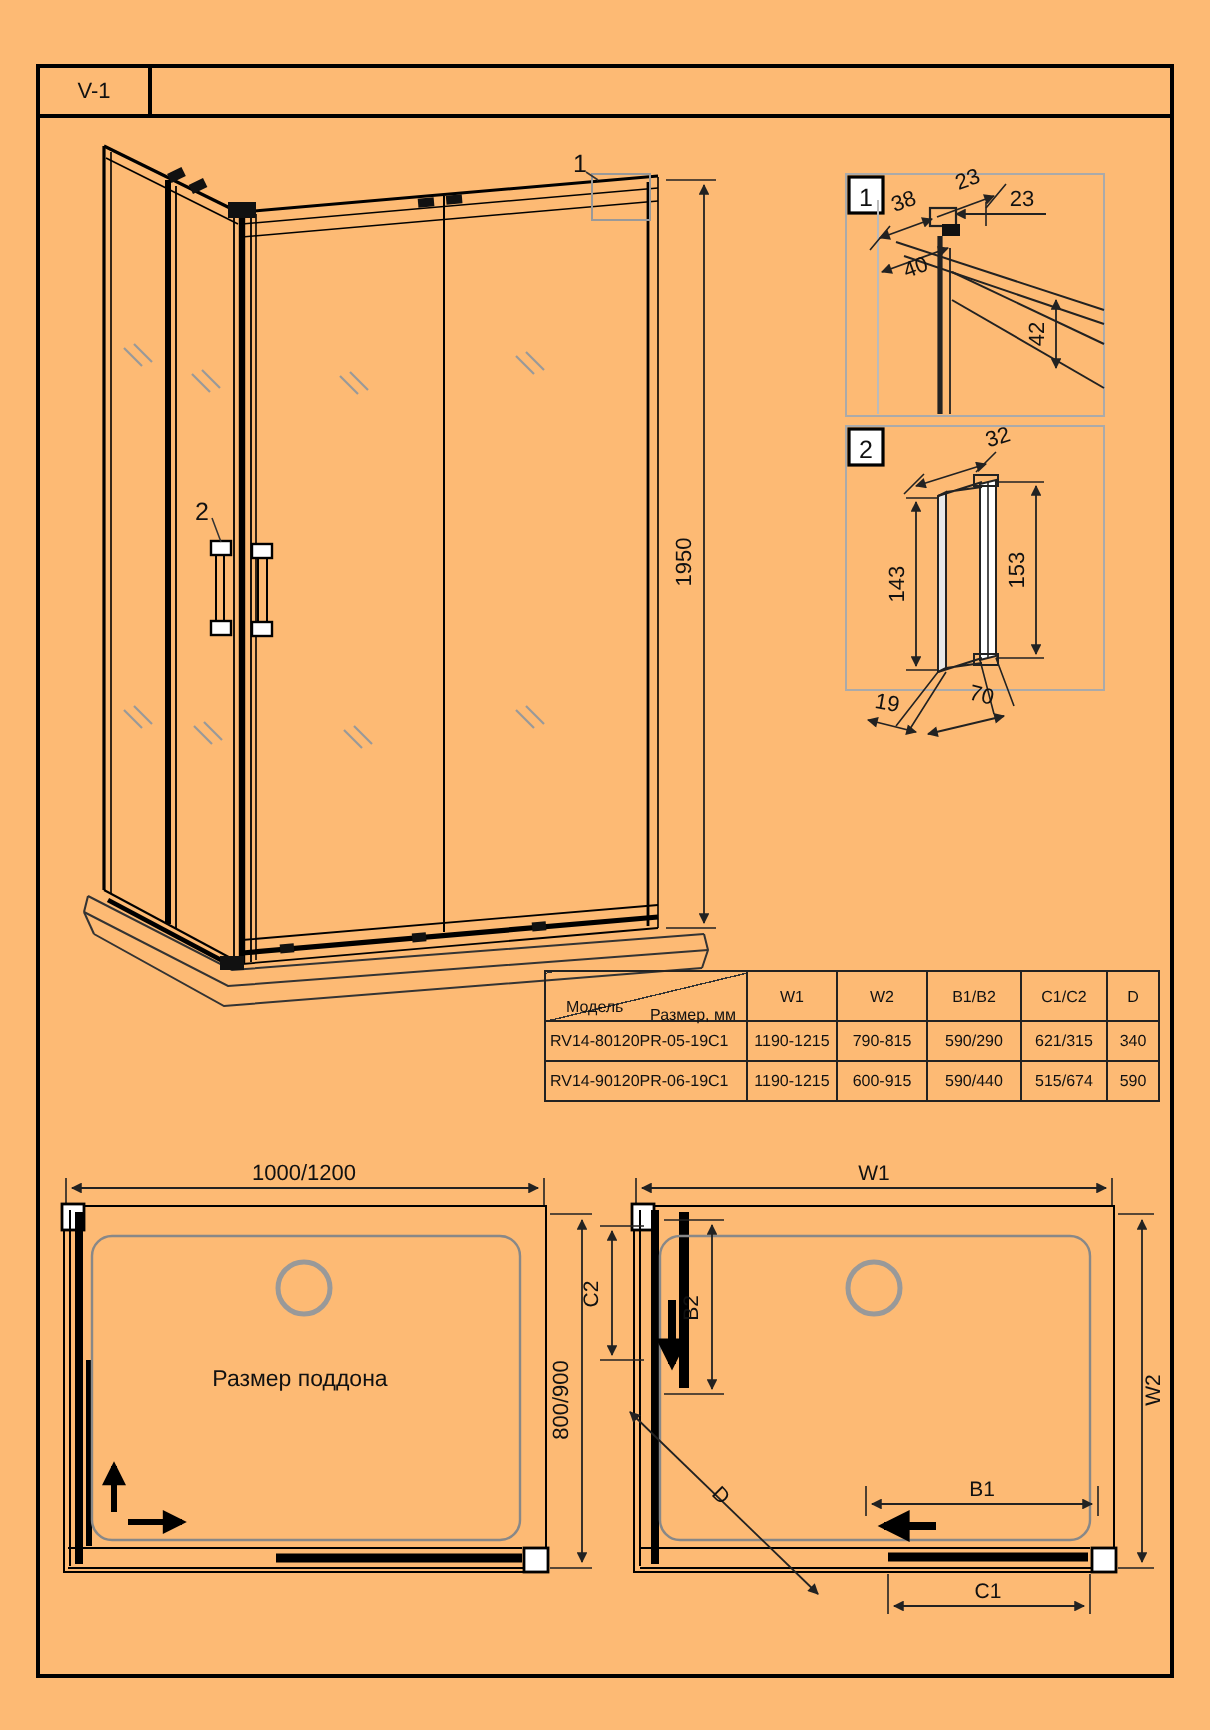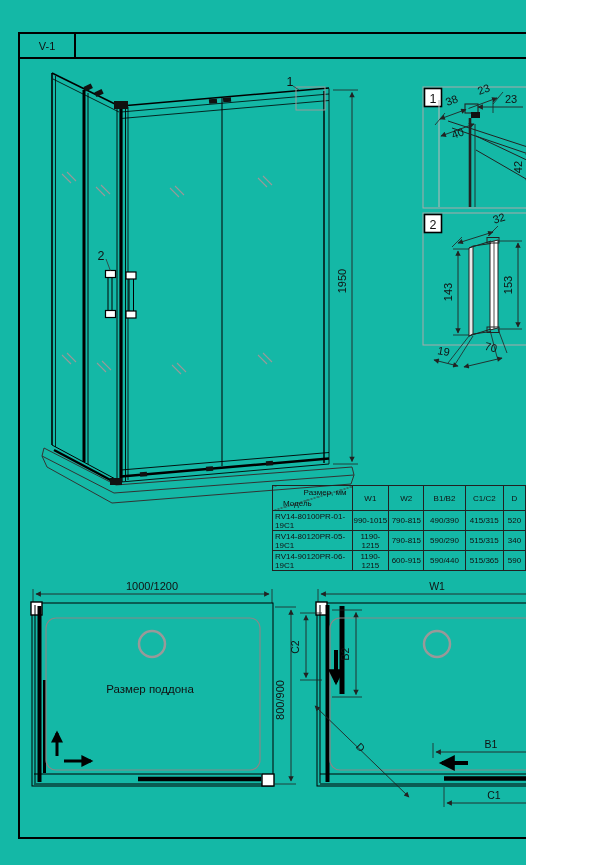--- a/index.html
+++ b/index.html
@@ -1,34 +1,34 @@
 <!DOCTYPE html>
 <html><head>
 <meta charset="utf-8">
 <style>
   html,body{margin:0;padding:0;background:#fff;}
-  #page{position:relative;width:526px;height:865px;background:#14b8a6;
+  #page{position:relative;width:605px;height:865px;background:#fdba74;
         font-family:"Liberation Sans","DejaVu Sans",sans-serif;color:#111;overflow:hidden;}
   #frame{position:absolute;left:18px;top:32px;width:569px;height:807px;border:2px solid #000;box-sizing:border-box;}
   
   #hdr{position:absolute;left:18px;top:32px;width:569px;height:27px;border:2px solid #000;border-bottom:2px solid #000;
        box-sizing:border-box;display:flex;align-items:stretch;}
   .hcell{display:flex;align-items:center;justify-content:center;box-sizing:border-box;}
   #hcode{width:56px;border-right:2px solid #000;font-size:11px;}
   #htitle{flex:1;font-size:18px;letter-spacing:.5px;}
   #hbrand{width:164px;border-left:2px solid #000;font-size:22px;white-space:nowrap;justify-content:center;}
   
   #tblwrap{position:absolute;left:272px;top:485px;}
   table{border-collapse:collapse;table-layout:fixed;}
   th,td{border:1px solid #222;font-weight:normal;font-size:8px;text-align:center;padding:0;box-sizing:border-box;height:20px;}
   th{height:25px;}
   td:first-child{text-align:left;padding-left:2px;}
   th.diag{position:relative;
     background-image:linear-gradient(to bottom right,transparent 49.3%,#333 49.3%,#333 50.8%,transparent 50.8%);}
-  th.diag .tr{position:absolute;top:2px;right:5px;font-size:8px;padding-left:16px;}
+  th.diag .tr{position:absolute;top:17px;right:5px;font-size:8px;padding-left:16px;}
   th.diag .bl{position:absolute;bottom:2px;left:10px;font-size:8px;}
   svg text{font-family:"Liberation Sans","DejaVu Sans",sans-serif;fill:#111;}
   .dt{font-size:11px;}
   .dts{font-size:10.5px;}
   .big{font-size:12.5px;}
 </style>
 </head>
 <body>
 
 <div id="page">
@@ -281,40 +281,32 @@
           </th>
           <th>W1</th>
           <th>W2</th>
           <th>B1/B2</th>
           <th>C1/C2</th>
           <th>D</th>
         </tr>
       </thead>
       <tbody>
           <tr>
-            <td>RV14-80100PR-01-19C1</td>
-            <td>990-1015</td>
-            <td>790-815</td>
-            <td>490/390</td>
-            <td>415/315</td>
-            <td>520</td>
-          </tr>
-          <tr>
             <td>RV14-80120PR-05-19C1</td>
             <td>1190-1215</td>
             <td>790-815</td>
             <td>590/290</td>
-            <td>515/315</td>
+            <td>621/315</td>
             <td>340</td>
           </tr>
           <tr>
             <td>RV14-90120PR-06-19C1</td>
             <td>1190-1215</td>
             <td>600-915</td>
             <td>590/440</td>
-            <td>515/365</td>
+            <td>515/674</td>
             <td>590</td>
           </tr>
         </tbody>
     </table>
   </div>
 
 </div>
 
 </body></html>

